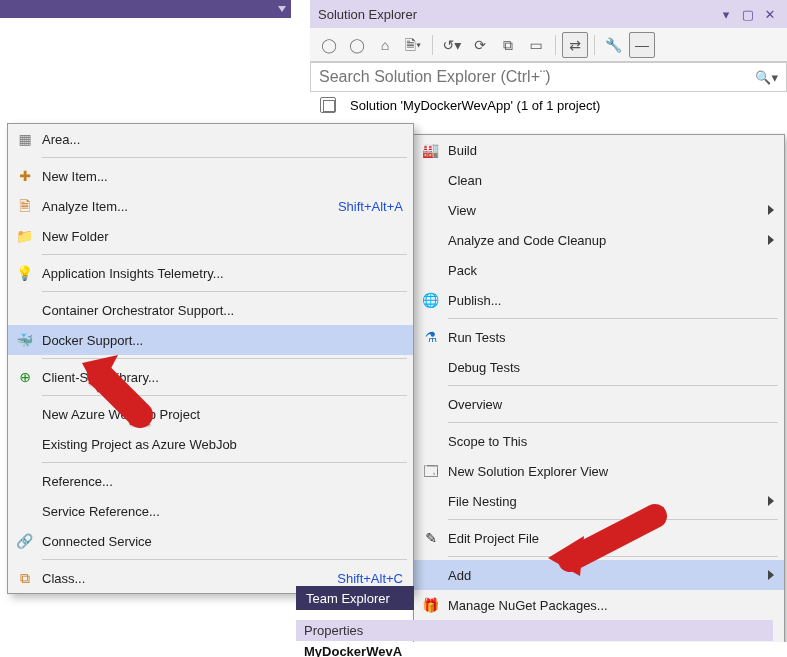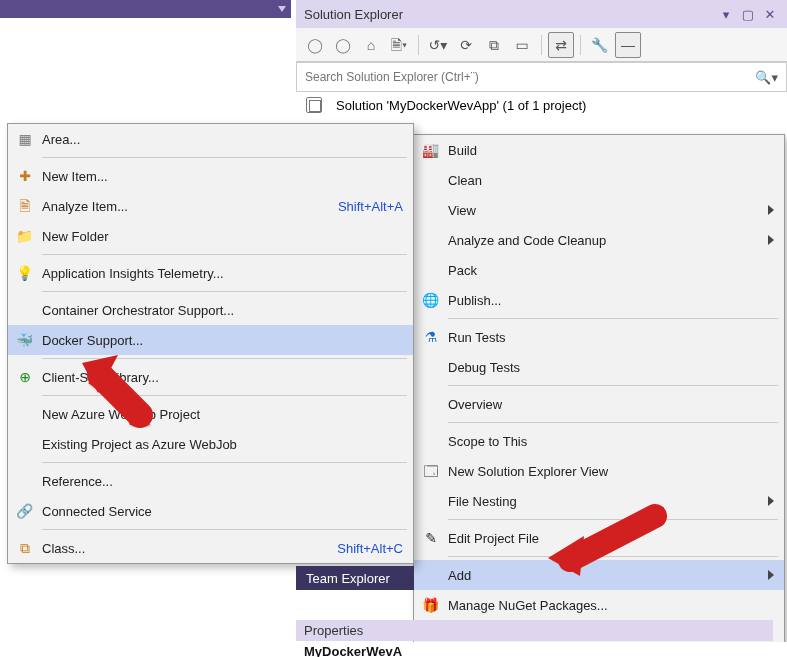--- a/index.html
+++ b/index.html
@@ -10,21 +10,21 @@
   .panel-title { display:flex; align-items:center; height: 28px; background: #ded5ef; padding: 0 8px; color:#333; }
   .panel-title .spacer { flex:1; }
   .win-btn { width:18px; height:18px; margin-left:4px; display:flex; align-items:center; justify-content:center; color:#5b4b8a; }
 
   .toolbar { height: 34px; background: #f5f5f5; border-bottom:1px solid #ccc; display:flex; align-items:center; padding: 0 6px; gap:2px; }
   .tbtn { width:26px; height:26px; display:flex; align-items:center; justify-content:center; color:#555; border-radius:2px; }
   .tbtn.boxed { border:1px solid #888; background:#eee; }
   .tsep { width:1px; height:20px; background:#ccc; margin:0 4px; }
 
   .search { height: 30px; background:#fff; border:1px solid #ccc; margin:0; display:flex; align-items:center; padding:0 8px; color:#888; }
-  .search input { flex:1; border:none; outline:none; font-size:12px; color:#333; }
+  .search input { flex:1; border:none; outline:none; font-size:16px; color:#333; }
   .search .mag { color:#555; }
 
   .sol-line { height: 26px; display:flex; align-items:center; padding:0 10px; gap:14px; background:#fff; }
   .sol-icon { width:16px; height:16px; border:1px solid #777; border-radius:2px; position:relative; }
   .sol-icon:after { content:""; position:absolute; left:2px; top:2px; width:10px; height:10px; border:1px solid #777; }
 
   
   .ctx { position:absolute; background:#f2f2f2; border:1px solid #999; box-shadow: 4px 4px 8px rgba(0,0,0,.25); }
   .ctx .row { display:flex; align-items:center; height:30px; padding-right:10px; color:#222; white-space:nowrap; }
   .ctx .row.hl { background:#c5d4f2; }
@@ -36,29 +36,29 @@
 
   
   .glyph { font-size:14px; line-height:1; }
   .dim { color:#777; }
   .blue { color:#1a6fc4; }
   .green { color:#1a8a1a; }
   .orange { color:#c97a1a; }
   .purple { color:#6a3fa0; }
 
   
-  .team-tab { position:absolute; left:296px; top:566px; width:118px; height:24px; background:#3a3560; color:#fff; display:flex; align-items:center; padding:0 10px; }
+  .team-tab { position:absolute; left:296px; top:586px; width:118px; height:24px; background:#3a3560; color:#fff; display:flex; align-items:center; padding:0 10px; }
   .props-hdr { position:absolute; left:296px; top:620px; right:14px; height:21px; background:#ded5ef; color:#333; display:flex; align-items:center; padding:0 8px; }
   .props-row { position:absolute; left:296px; top:642px; right:0; height:18px; background:#fff; color:#111; font-weight:bold; display:flex; align-items:center; padding:0 8px; }
 
   
   .arrow-ann { position:absolute; pointer-events:none; }
   .arrow-ann svg { overflow:visible; }
 
-  .solution-explorer { position: absolute; left: 296px; top: 0; right: 0; }
+  .solution-explorer { position: absolute; left: 310px; top: 0; right: 0; }
 </style>
 </head>
 <body>
 
 <div class="top-bar">
   <div class="tri"></div>
 </div>
 
 <div class="solution-explorer">
   <div class="panel-title">
@@ -259,20 +259,24 @@
       <div class="label">New Azure WebJob Project</div>
     </div>
     <div class="row">
       <div class="iconcol"></div>
       <div class="label">Existing Project as Azure WebJob</div>
     </div>
     <div class="sep"></div>
     <div class="row">
       <div class="iconcol"></div>
       <div class="label">Reference...</div>
+    </div>
+    <div class="row">
+      <div class="iconcol"></div>
+      <div class="label">Service Reference...</div>
     </div>
     <div class="row">
       <div class="iconcol">
         <span class="glyph green">🔗</span>
       </div>
       <div class="label">Connected Service</div>
     </div>
     <div class="sep"></div>
     <div class="row">
       <div class="iconcol">

